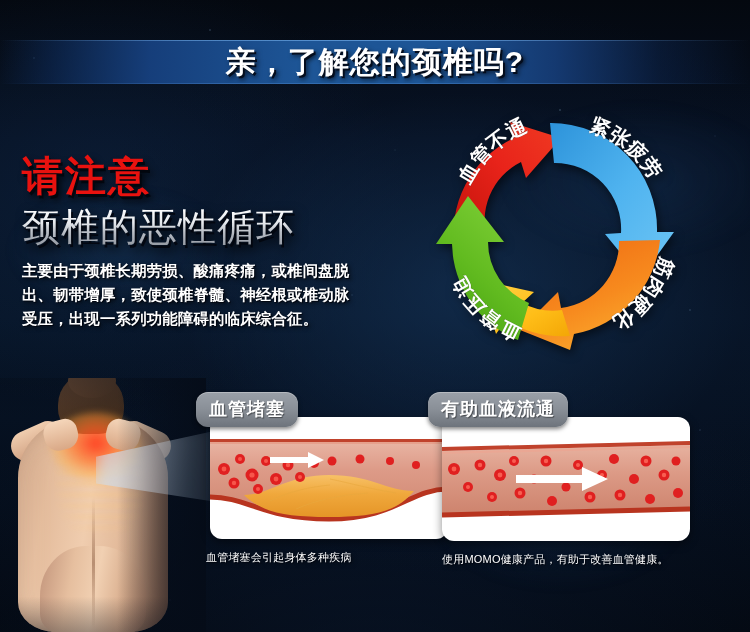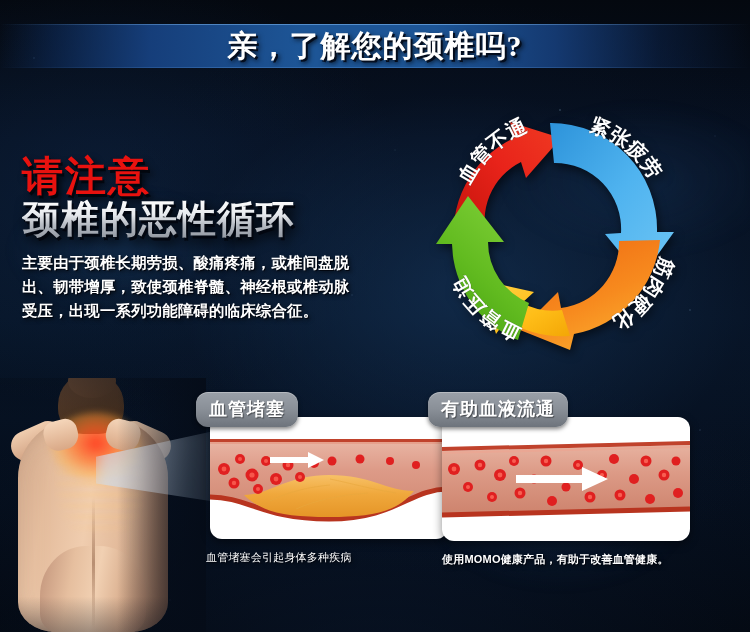--- a/index.html
+++ b/index.html
@@ -46,31 +46,30 @@
   #nebula{ position:absolute; inset:0; pointer-events:none;
     background:
       radial-gradient(ellipse 160px 90px at 120px 250px, rgba(40,95,150,.22), transparent 70%),
       radial-gradient(ellipse 200px 110px at 640px 180px, rgba(35,85,140,.20), transparent 70%),
       radial-gradient(ellipse 180px 100px at 560px 520px, rgba(30,75,130,.18), transparent 70%);
     filter:blur(6px);
   }
 
   
   #banner{
-    position:absolute; left:0; top:24px; width:750px; height:44px;
+    position:absolute; left:0; top:40px; width:750px; height:44px;
     background:linear-gradient(90deg,
       rgba(8,22,48,0) 0%,
       rgba(14,44,92,.55) 7%,
       rgba(23,66,130,.92) 20%,
       #1d5596 40%,
       #1d5596 58%,
       rgba(22,62,122,.9) 74%,
       rgba(13,38,80,.5) 88%,
       rgba(6,16,36,0) 100%);
-    font-family:Liberation Serif, serif;
   }
   #banner:before{
     content:""; position:absolute; left:0; right:0; top:0; height:1px;
     background:linear-gradient(90deg,rgba(80,140,210,0),rgba(120,180,240,.55) 25%,rgba(130,190,250,.6) 60%,rgba(80,140,210,0));
   }
   #banner:after{
     content:""; position:absolute; left:0; right:0; bottom:0; height:1px;
     background:linear-gradient(90deg,rgba(60,110,180,0),rgba(90,150,220,.35) 30%,rgba(90,150,220,.3) 70%,rgba(60,110,180,0));
   }
   #banner-title{
@@ -81,21 +80,21 @@
   }
 
   
   #copy{ position:absolute; left:22px; top:155px; width:342px; }
   #h-warn{
     font-size:41px; font-weight:bold; color:#e8120f; letter-spacing:2px;
     line-height:1.05;
     text-shadow:2px 3px 0 rgba(2,6,14,.95), 4px 5px 7px rgba(0,0,0,.85);
   }
   #h-cycle{
-    margin-top:1px; font-size:38px; font-weight:bold; letter-spacing:1px;
+    margin-top:9px; font-size:38px; font-weight:normal; letter-spacing:1px;
     line-height:1.08;
     background:linear-gradient(180deg,#ffffff 0%,#e7eaee 38%,#b7bcc4 62%,#8e949d 100%);
     -webkit-background-clip:text; background-clip:text; color:transparent;
     -webkit-text-fill-color:transparent;
     filter:drop-shadow(2px 3px 0 rgba(2,6,14,.9)) drop-shadow(3px 4px 6px rgba(0,0,0,.75));
   }
   #p-desc{
     margin-top:13px; font-size:15.4px; font-weight:bold; color:#ffffff;
     line-height:1.55; letter-spacing:.2px; width:330px;
     text-shadow:1px 1px 0 rgba(2,6,14,.9), 2px 2px 4px rgba(0,0,0,.7);
@@ -201,21 +200,21 @@
   }
   #card-left{ margin-left:14px; width:238px; height:122px; }
   #card-right{ margin-left:14px; width:248px; height:124px; }
   .card svg{ display:block; width:100%; height:100%; }
   .caption{
     margin-top:11px; color:#ffffff; font-size:11px; line-height:1.45;
     letter-spacing:.2px;
     text-shadow:1px 1px 0 rgba(2,6,14,.9), 2px 2px 4px rgba(0,0,0,.65);
   }
   #caption-left{ margin-left:10px; width:250px; }
-  #caption-right{ margin-left:14px; width:266px;font-weight:bold; }
+  #caption-right{ margin-left:14px; width:266px; }
 </style>
 </head>
 <body>
 
 <div id="page">
 
   <div id="stars"></div>
   <div id="nebula"></div>
 
   <div id="banner">

